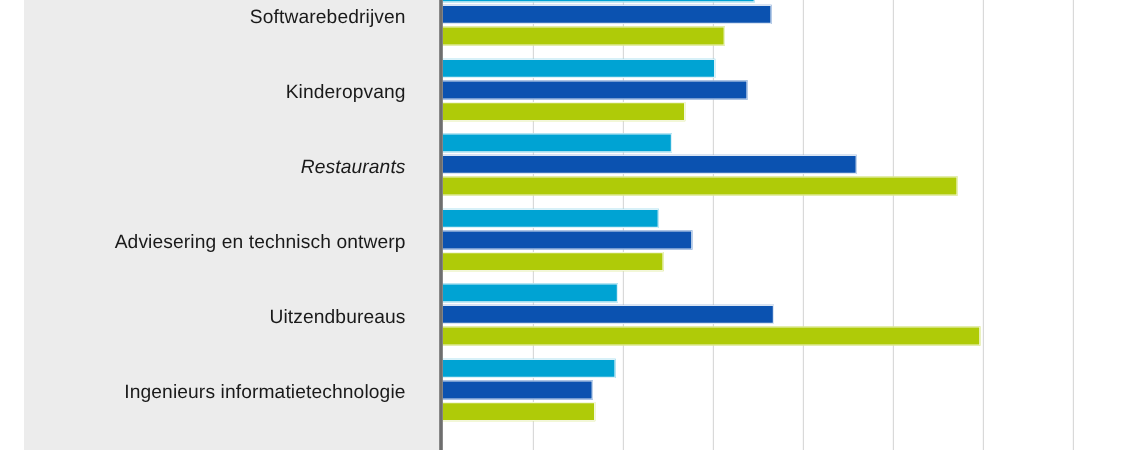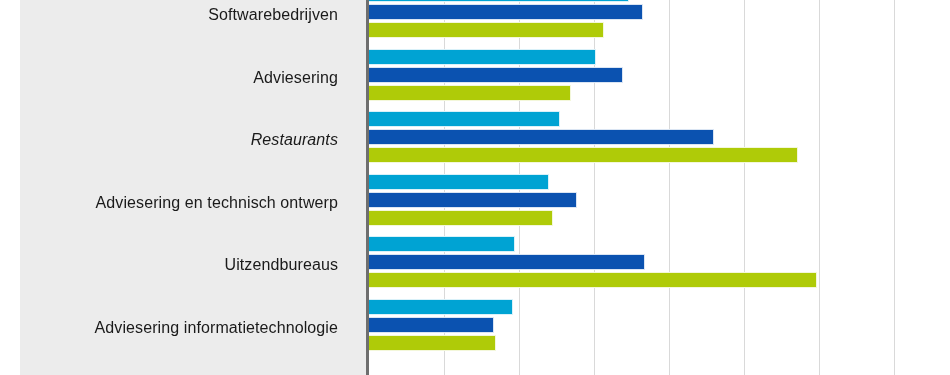--- a/index.html
+++ b/index.html
@@ -142,29 +142,29 @@
       </div>
   </div>
 
   <div id="axis-spine"></div>
 
   <div id="labels">
       <div class="cat-row" style="top: -16px; width: 366px;">
         <div class="cat-label">Softwarebedrijven</div>
       </div>
       <div class="cat-row" style="top: 46.5px; width: 366px;">
-        <div class="cat-label">Adviesering</div>
+        <div class="cat-label">Kinderopvang</div>
       </div>
       <div class="cat-row" style="top: 109px; width: 366px; font-style: italic;">
         <div class="cat-label">Restaurants</div>
       </div>
       <div class="cat-row" style="top: 171.5px; width: 366px;">
         <div class="cat-label">Adviesering en technisch ontwerp</div>
       </div>
       <div class="cat-row" style="top: 234px; width: 366px; text-decoration: underline;">
         <div class="cat-label">Uitzendbureaus</div>
       </div>
       <div class="cat-row" style="top: 296.5px; width: 366px;">
-        <div class="cat-label">Adviesering informatietechnologie</div>
+        <div class="cat-label">Ingenieurs informatietechnologie</div>
       </div>
     </div>
 
 </div>
 
 </body></html>

